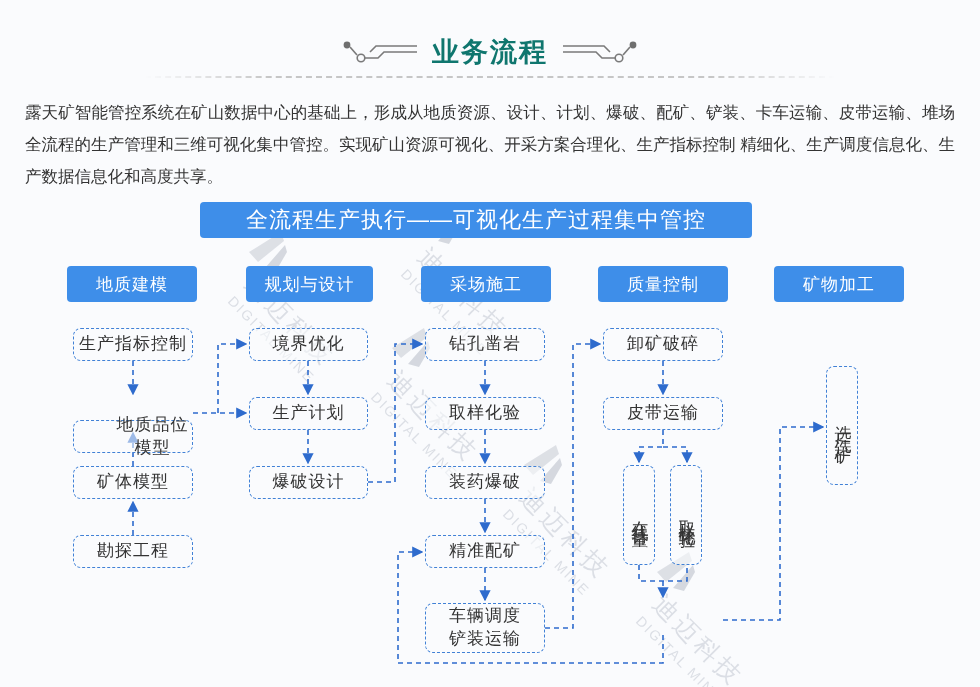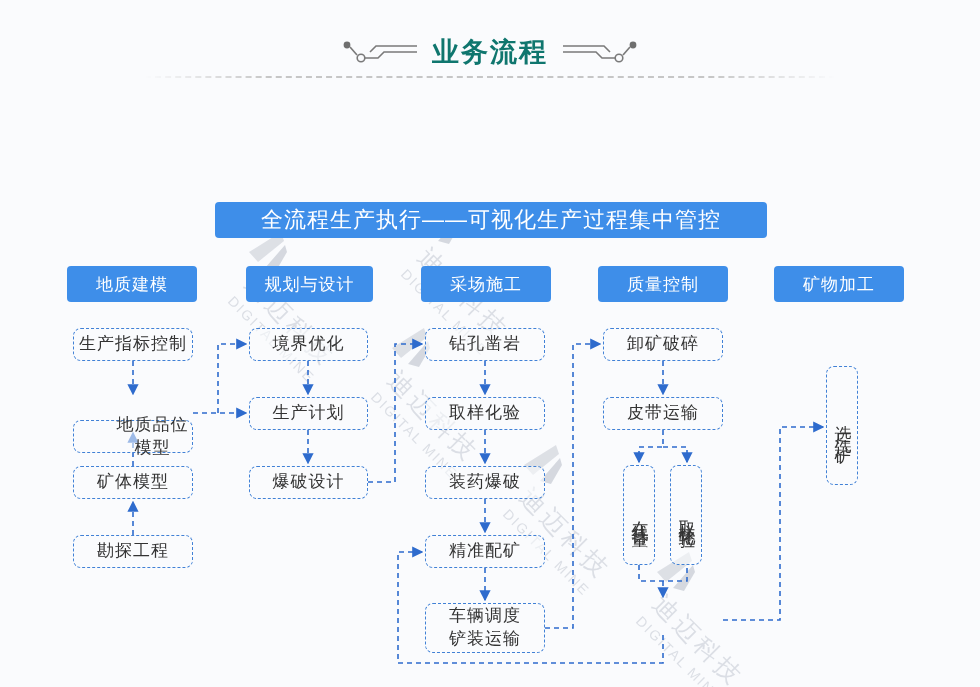--- a/index.html
+++ b/index.html
@@ -29,21 +29,21 @@
             mask-image:linear-gradient(90deg,transparent,#000 18%,#000 82%,transparent);
   }
   
   .intro{
     position:absolute;left:25px;top:96px;width:930px;
     font-size:16.5px;line-height:32px;color:#333;
     text-align:justify;margin:0;
   }
   
   .banner{
-    position:absolute;left:215px;top:202px;width:552px;height:36px;
+    position:absolute;left:200px;top:202px;width:552px;height:36px;
     background:#3e8ee9;border-radius:4px;
     display:flex;align-items:center;justify-content:center;
     color:#fff;font-size:22px;letter-spacing:1px;
     z-index:3;
   }
   
   .phase-btn{
     position:absolute;height:36px;
     background:#3e8ee9;border:none;border-radius:4px;
     display:flex;align-items:center;justify-content:center;
@@ -147,20 +147,21 @@
         <circle cx="5" cy="6" r="3.4" fill="#6f6f6f"></circle>
         <path d="M8,8 L15,16" stroke="#7a7a7a" stroke-width="1.6"></path>
         <circle cx="19" cy="19" r="3.8" stroke="#7a7a7a" stroke-width="1.6" fill="none"></circle>
         <path d="M23,19 L36,19 L42,13 L75,13" stroke="#7a7a7a" stroke-width="1.6"></path>
         <path d="M28,13 L34,7 L75,7" stroke="#7a7a7a" stroke-width="1.6"></path>
       </svg>
     </span>
   </div>
   <div class="divider"></div>
 
+  <p class="intro">露天矿智能管控系统在矿山数据中心的基础上，形成从地质资源、设计、计划、爆破、配矿、铲装、卡车运输、皮带运输、堆场全流程的生产管理和三维可视化集中管控。实现矿山资源可视化、开采方案合理化、生产指标控制 精细化、生产调度信息化、生产数据信息化和高度共享。</p>
 
   <div class="banner">全流程生产执行——可视化生产过程集中管控</div>
 
   <button class="phase-btn" style="left:67px;top:266px;width:130px;">地质建模</button>
   <button class="phase-btn" style="left:246px;top:266px;width:127px;">规划与设计</button>
   <button class="phase-btn" style="left:421px;top:266px;width:130px;">采场施工</button>
   <button class="phase-btn" style="left:598px;top:266px;width:130px;">质量控制</button>
   <button class="phase-btn" style="left:774px;top:266px;width:130px;">矿物加工</button>
 
   <svg class="connectors" width="980" height="687" viewBox="0 0 980 687">

